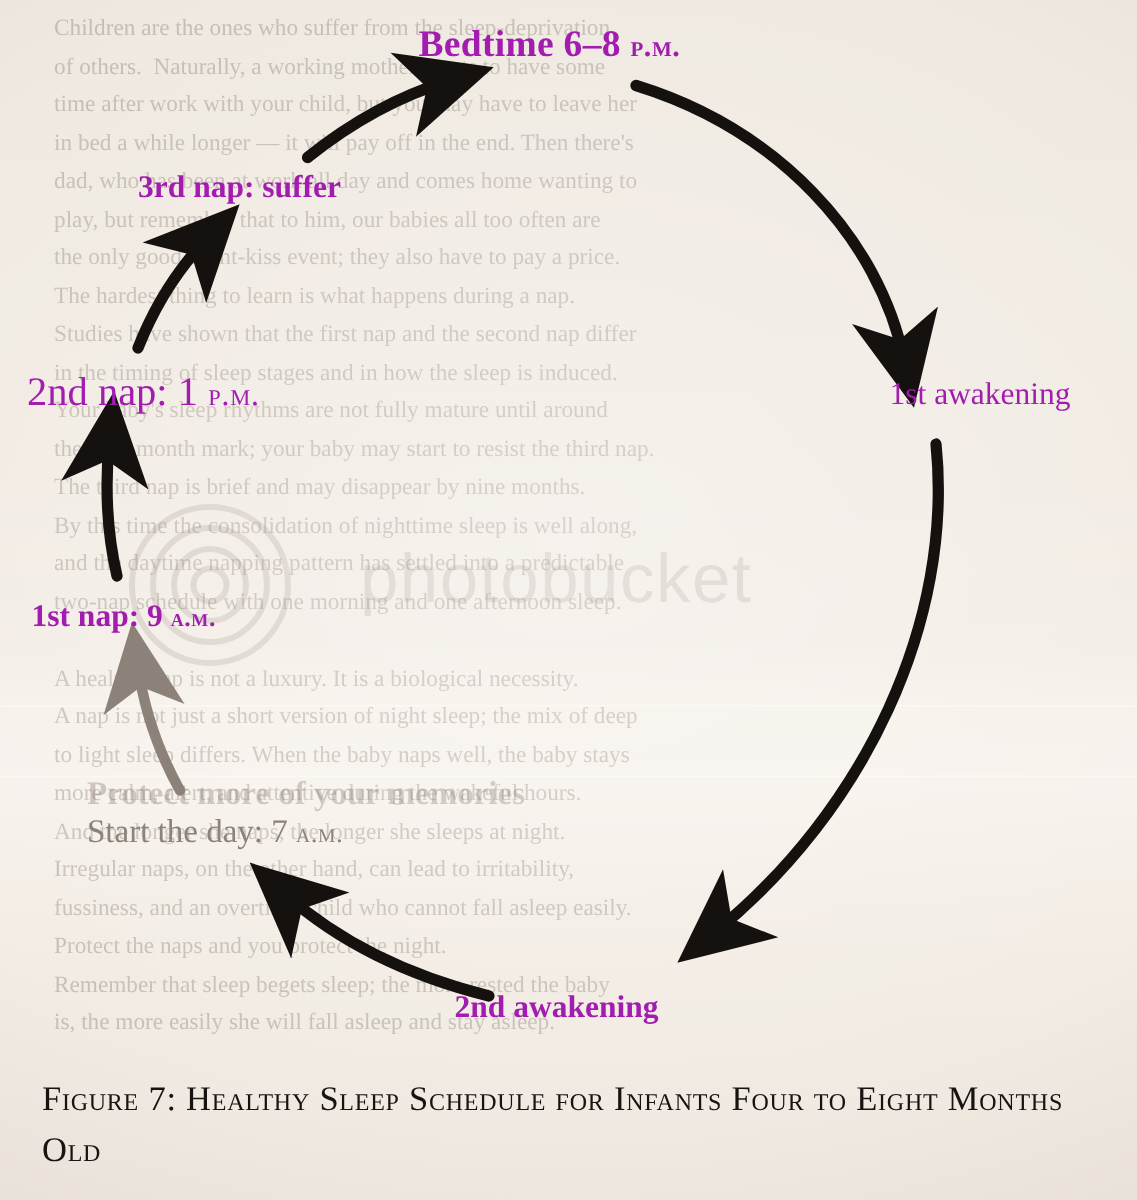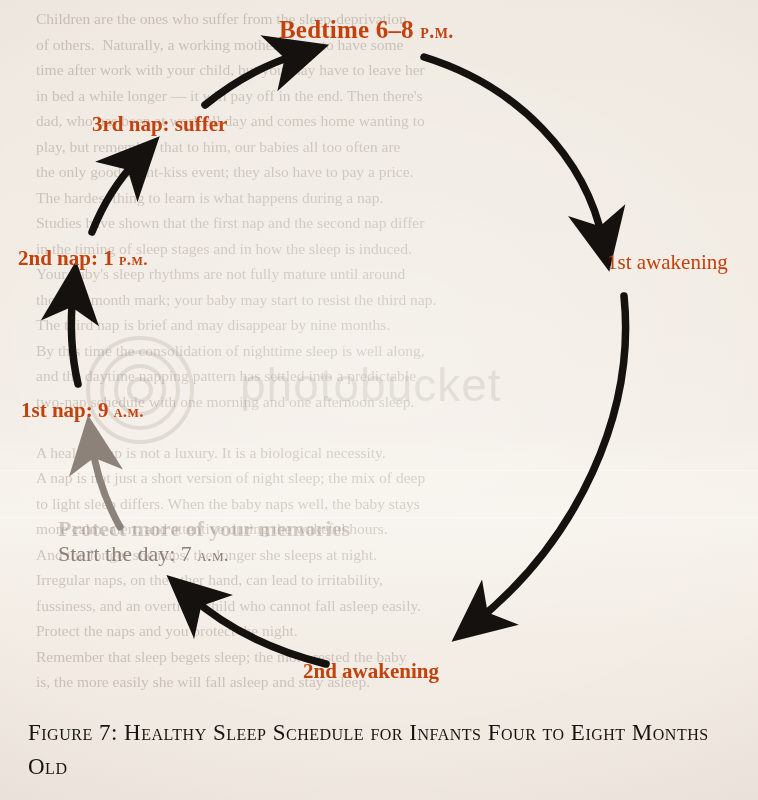--- a/index.html
+++ b/index.html
@@ -81,40 +81,40 @@
   
   #diagram {
     position: absolute;
     inset: 0;
     pointer-events: none;
   }
 
   .node {
     position: absolute;
     font-family: "Liberation Serif", serif;
-    color: #c2410c;
+    color: #a21caf;
     white-space: nowrap;
   }
   .node .sc {
     font-variant: small-caps;
     font-size: 0.82em;
     letter-spacing: 0.4px;
   }
 
   #node-bedtime {
     left: 279px;
     top: 16px;
     font-size: 25px;
     font-weight: bold;
     letter-spacing: 0.2px;
   }
   #node-bedtime .sc { font-size: 0.80em; font-weight: bold; }
 
   #node-awake1 {
-    left: 607px;
+    left: 593px;
     top: 250px;
     font-size: 21px;
     text-align: center;
   }
   #node-awake2 {
     left: 303px;
     top: 659px;
     font-size: 21px;
     font-weight: bold;
   }
@@ -126,22 +126,22 @@
   }
   #node-nap1 {
     left: 21px;
     top: 398px;
     font-size: 21px;
     font-weight: bold;
   }
   #node-nap2 {
     left: 18px;
     top: 246px;
-    font-size: 21px;
-    font-weight: bold;
+    font-size: 27px;
+    font-weight: normal;
   }
   #node-nap3 {
     left: 92px;
     top: 112px;
     font-size: 21px;
     font-weight: bold;
   }
 
   
   #caption {

